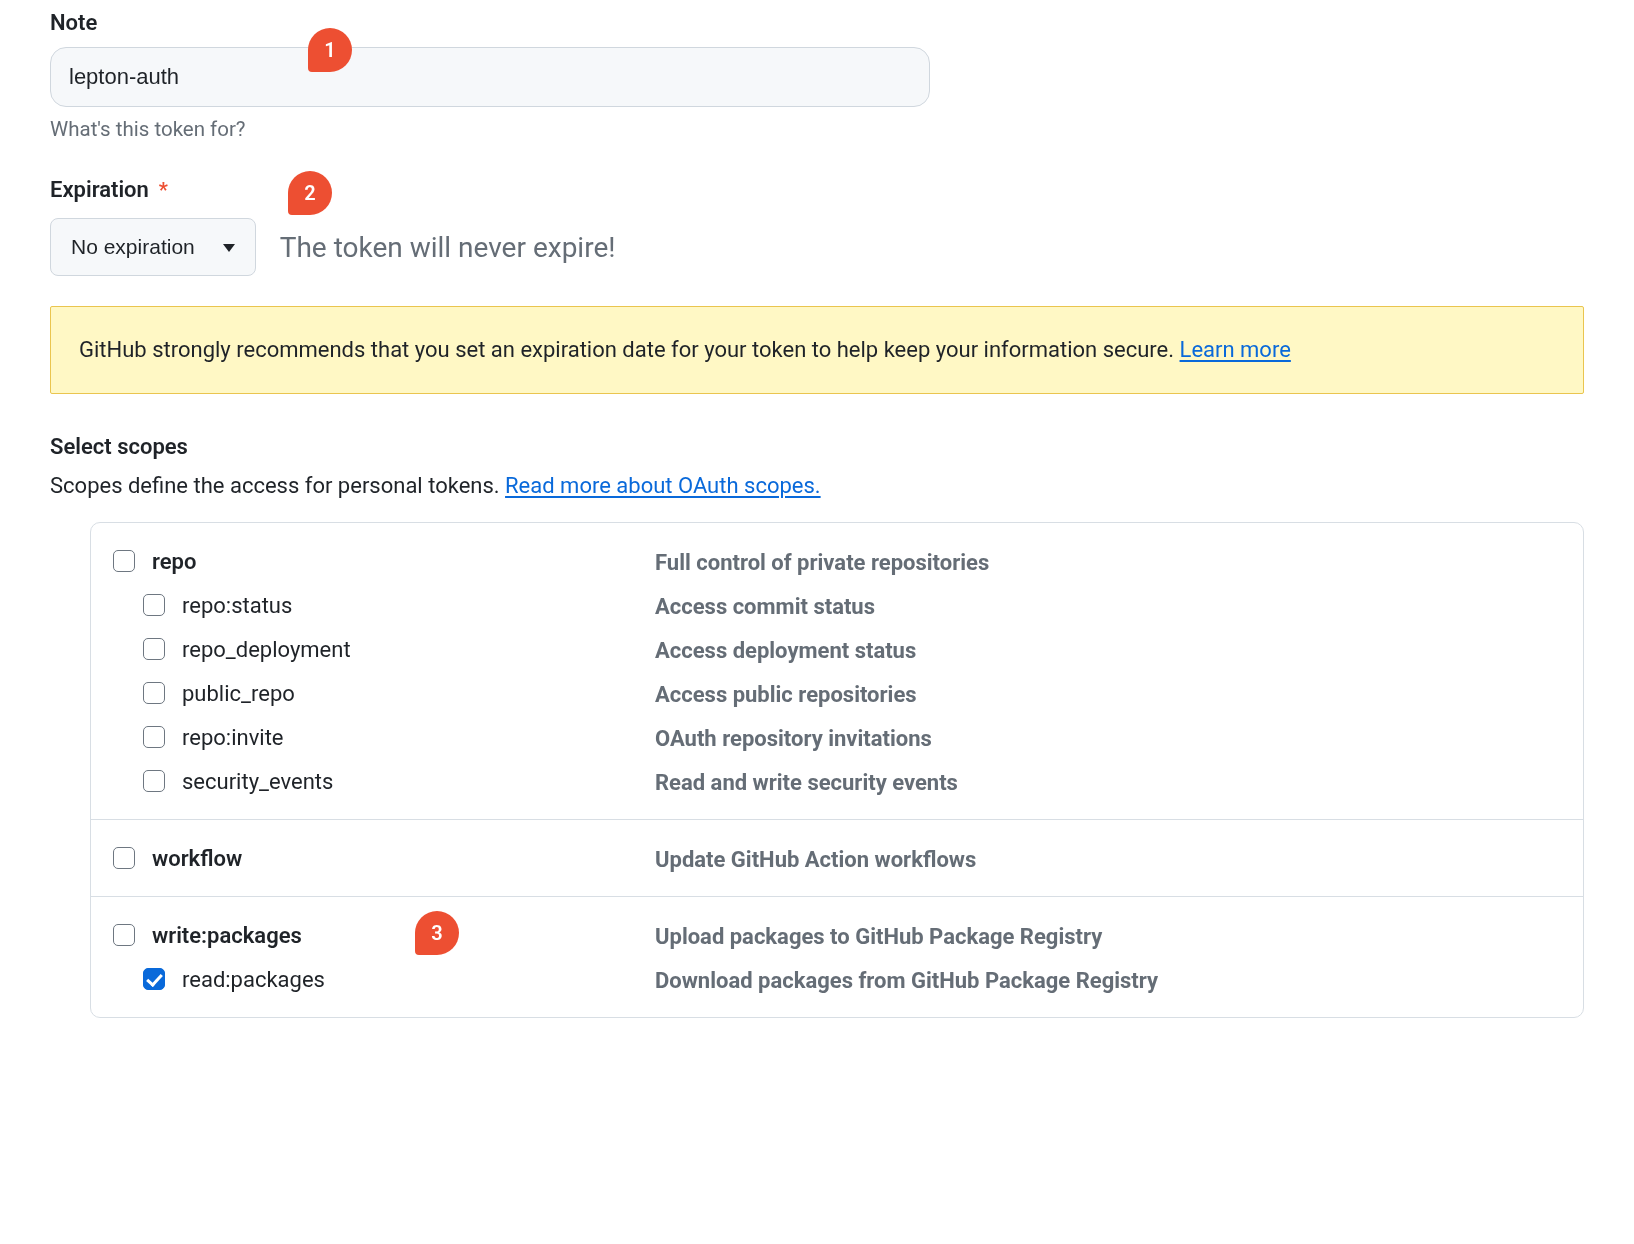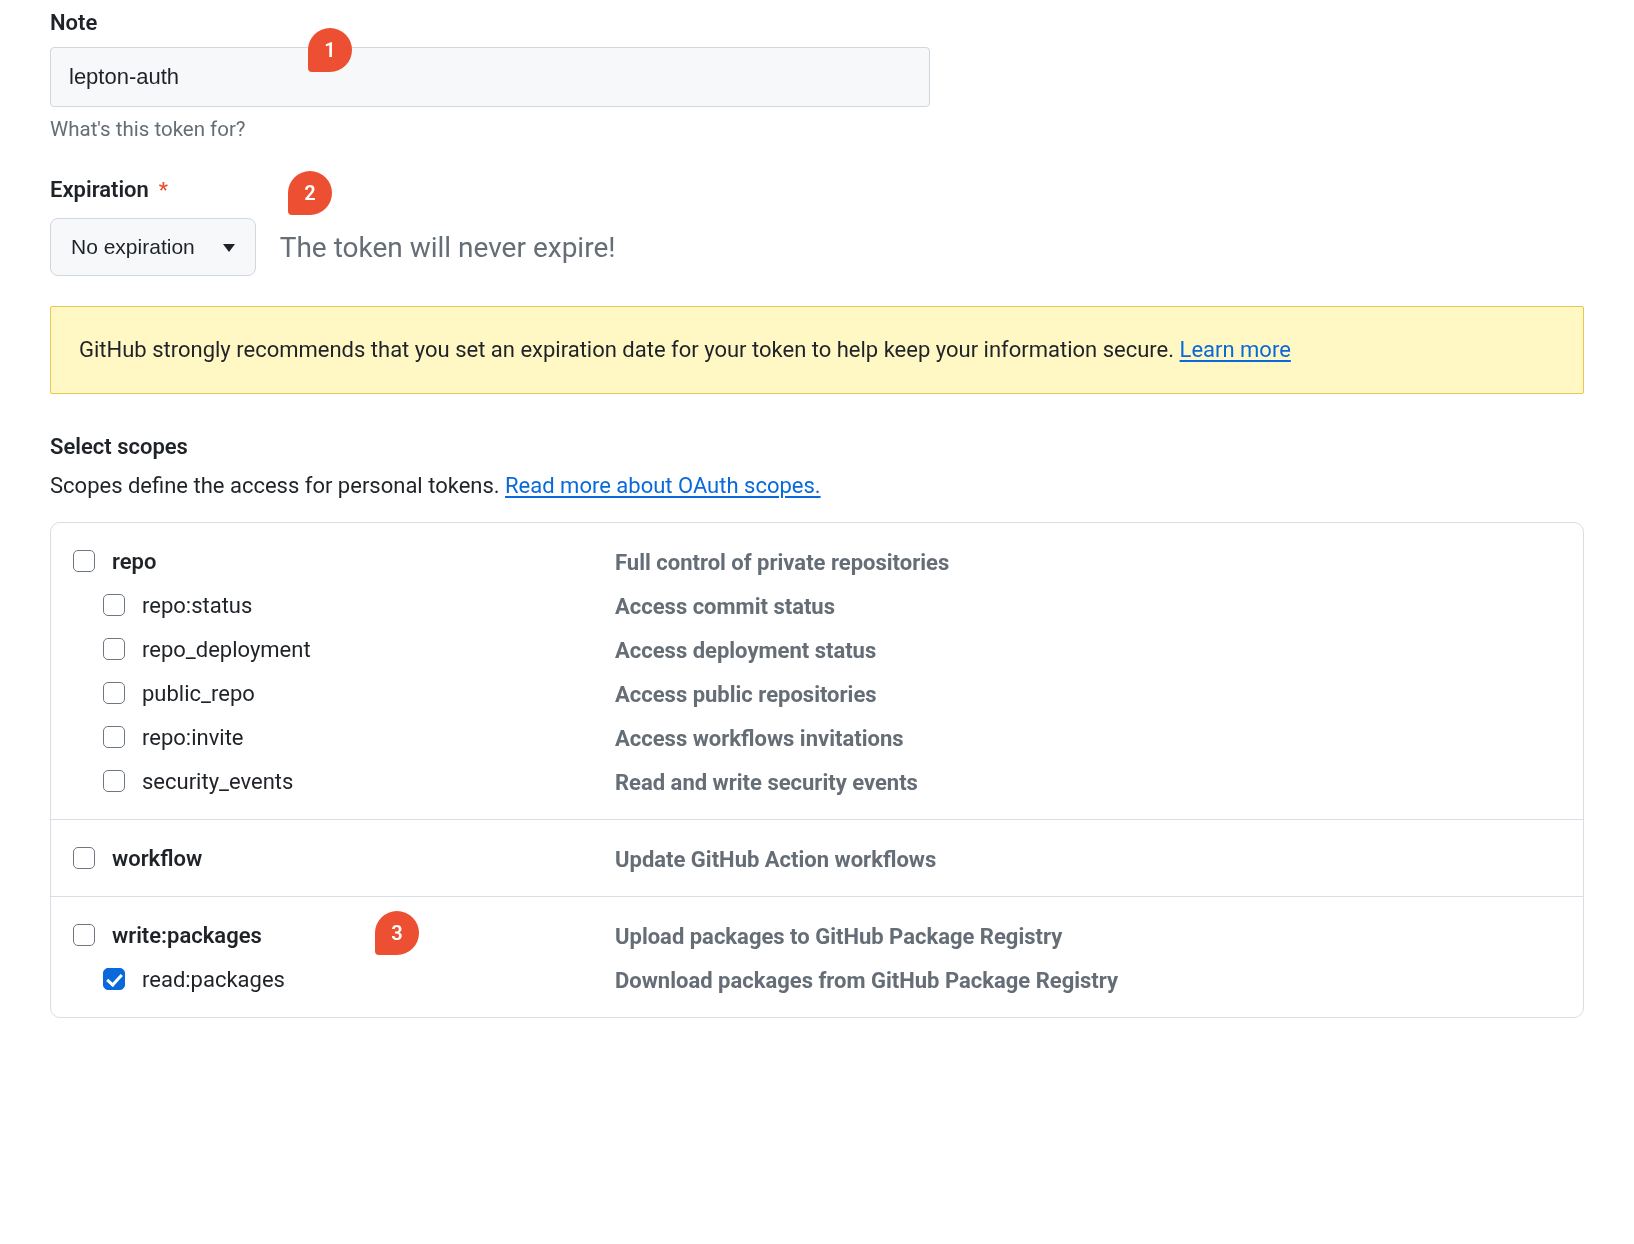--- a/index.html
+++ b/index.html
@@ -45,21 +45,21 @@
     font-weight: 700;
     font-size: 20px;
   }
 
   
   .note-input {
     width: 880px;
     box-sizing: border-box;
     height: 60px;
     border: 1px solid var(--border);
-    border-radius: 4px;
+    border-radius: 16px;
     background: var(--field-bg);
     padding: 0 18px;
     font-size: 22px;
     color: var(--text);
     outline: none;
   }
   .helper {
     margin-top: 10px;
     color: var(--muted);
     font-size: 20.5px;
@@ -127,20 +127,21 @@
     color: var(--link);
     text-underline-offset: 3px;
   }
 
   
   .scopes-box {
     margin-top: 24px;
     border: 1px solid var(--border-soft);
     border-radius: 10px;
     overflow: hidden;
+    margin-left: 40px;
   }
   .scope-group {
     border-bottom: 1px solid var(--border-soft);
     padding: 16px 18px;
   }
   .scope-group:last-child { border-bottom: none; }
 
   .scope-row {
     display: flex;
     align-items: center;
@@ -282,21 +283,21 @@
           <input type="checkbox" class="chk" style="">
           <span class="scope-label">public_repo</span>
         </div>
         <div class="scope-desc">Access public repositories</div>
       </div>
       <div class="scope-row sub">
         <div class="col-left sub-left">
           <input type="checkbox" class="chk" style="">
           <span class="scope-label">repo:invite</span>
         </div>
-        <div class="scope-desc">Access workflows invitations</div>
+        <div class="scope-desc">OAuth repository invitations</div>
       </div>
       <div class="scope-row sub">
         <div class="col-left sub-left">
           <input type="checkbox" class="chk" style="">
           <span class="scope-label">security_events</span>
         </div>
         <div class="scope-desc">Read and write security events</div>
       </div>
     </div>
 

